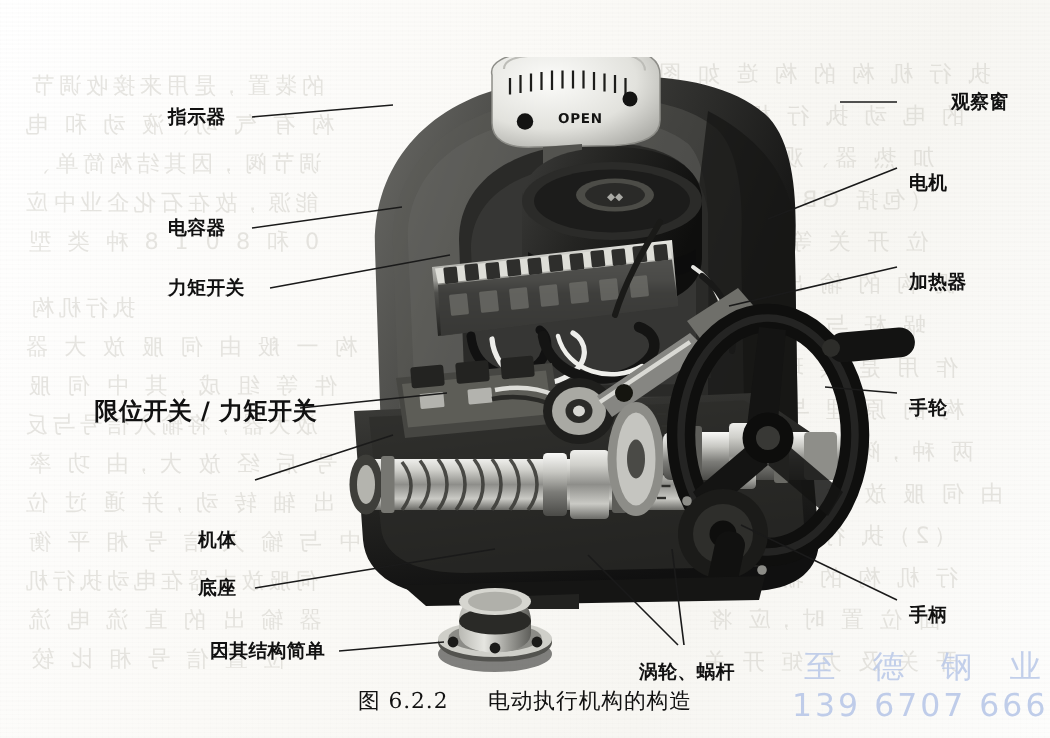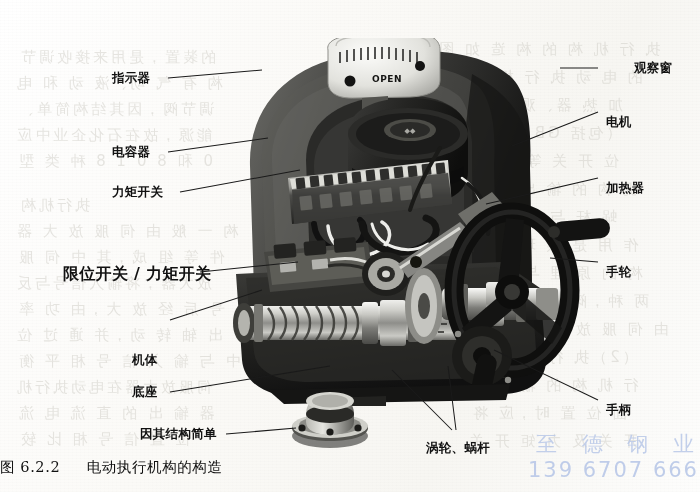--- a/index.html
+++ b/index.html
@@ -27,21 +27,21 @@
 
   
   .photo{position:absolute;}
 
   
   .lbl{position:absolute;font-size:12.5px;font-weight:bold;color:#111;
        white-space:nowrap;line-height:1;letter-spacing:.3px;}
   .lbl.sm{font-size:16px;}
 
   
-  .caption{position:absolute;left:0;right:0;
+  .caption{position:absolute;left:0;right:0;text-align:center;
     font-size:14.5px;color:#111;letter-spacing:.6px;
     font-family:"DejaVu Serif","Liberation Serif",serif;}
 
   
   .wm{position:absolute;color:#b9c8e8;user-select:none;white-space:nowrap;}
   .wm-name{font-size:21px;letter-spacing:9px;opacity:.85;
     font-family:"DejaVu Serif","Liberation Serif",serif;}
   .wm-phone{font-size:21px;letter-spacing:2px;opacity:.9;
     font-family:"DejaVu Sans","Liberation Sans",sans-serif;}
 

